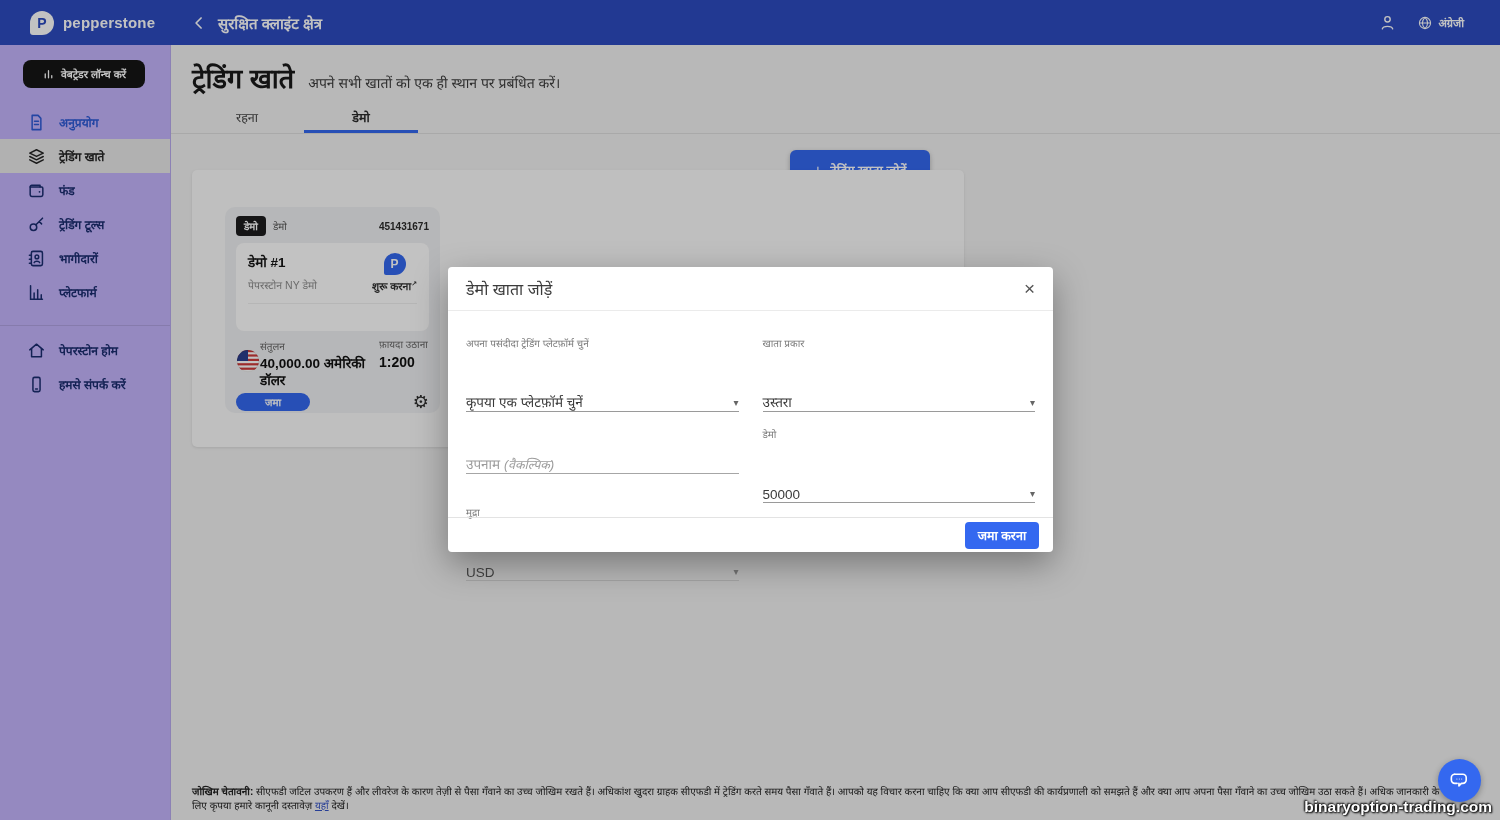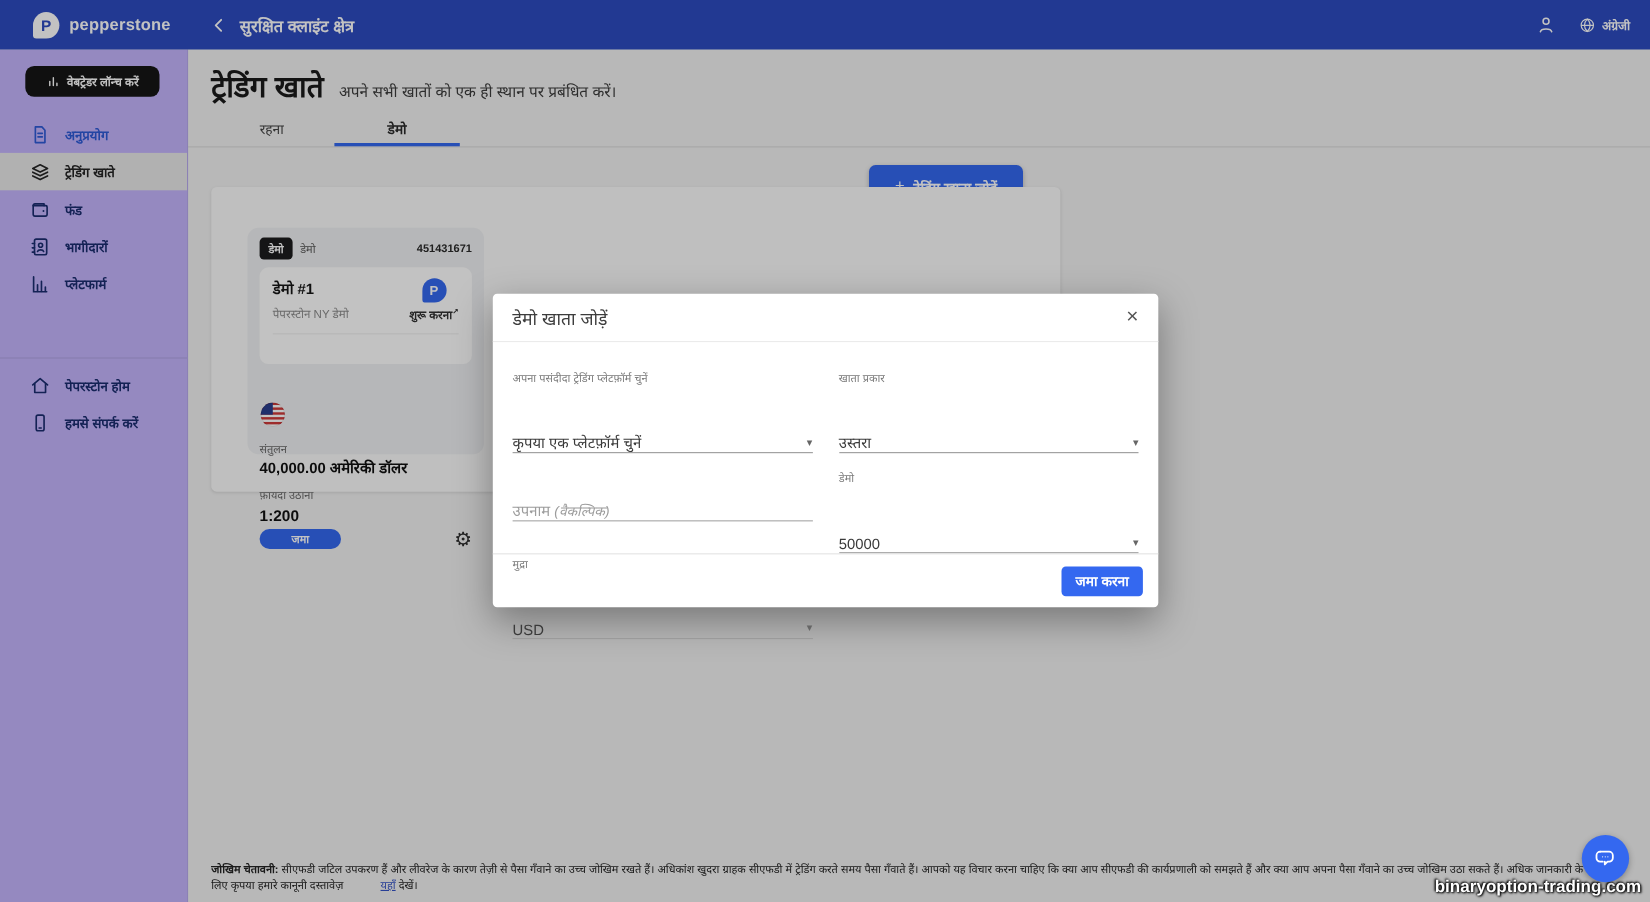--- a/index.html
+++ b/index.html
@@ -9,21 +9,21 @@
   
   .topbar{position:absolute;top:0;left:0;right:0;height:45px;background:#2d4cc0;
     display:flex;align-items:center;z-index:10;color:#fff;}
   .brand{display:flex;align-items:center;gap:9px;padding-left:30px;width:140px;}
   .logo-mark{width:24px;height:24px;background:#fff;border-radius:12px 12px 12px 3px;
     display:flex;align-items:center;justify-content:center;color:#2d4cc0;
     font-weight:800;font-size:14px;}
   .brand-name{font-size:15px;font-weight:600;letter-spacing:.2px;}
   .back-btn{margin-left:18px;width:22px;height:22px;display:flex;align-items:center;justify-content:center;cursor:pointer;}
   .topbar-title{font-size:15px;font-weight:700;margin-left:8px;}
-  .topbar-right{margin-left:auto;display:flex;align-items:center;gap:20px;padding-right:18px;}
+  .topbar-right{margin-left:auto;display:flex;align-items:center;gap:20px;padding-right:36px;}
   .lang{display:flex;align-items:center;gap:5px;font-size:11px;font-weight:600;}
   .icon-btn{display:flex;align-items:center;justify-content:center;cursor:pointer;}
 
   
   .sidebar{position:absolute;top:45px;left:0;width:170px;bottom:0;background:#c4b5fd;
     border-right:1px solid rgba(0,0,0,.06);z-index:5;}
   .launch-btn{position:absolute;top:15px;left:23px;width:122px;height:28px;background:#161616;
     border-radius:8px;color:#fff;display:flex;align-items:center;justify-content:center;gap:6px;
     font-size:10.5px;font-weight:700;cursor:pointer;}
   .nav{position:absolute;top:60px;left:0;right:0;}
@@ -64,56 +64,56 @@
   .acct-inner{margin-top:7px;background:#fff;border-radius:8px;height:88px;padding:10px 12px;box-sizing:border-box;}
   .acct-inner-top{display:flex;justify-content:space-between;}
   .acct-name{font-size:13.5px;font-weight:800;color:#161616;}
   .acct-server{font-size:10.5px;color:#8d8d8d;margin-top:7px;}
   .launch-col{display:flex;flex-direction:column;align-items:center;gap:4px;}
   .p-logo{width:22px;height:22px;background:#3468f0;border-radius:11px 11px 11px 2px;color:#fff;
     font-size:12px;font-weight:800;display:flex;align-items:center;justify-content:center;cursor:pointer;}
   .launch-label{font-size:10.5px;font-weight:700;color:#333;cursor:pointer;}
   .launch-label sup{font-size:7px;}
   .acct-inner-div{border-top:1px solid #f0f0f0;margin-top:10px;}
-  .balance-row{margin-top:24px;display:flex;gap:12px;flex-direction:column;}
+  .balance-row{margin-top:8px;display:flex;gap:0;}
   .flag{width:24px;height:24px;flex:none;margin-top:10px;}
   .bal-col{flex:1;}
   .bal-label{font-size:10px;color:#666;}
   .bal-value{font-size:13.5px;font-weight:800;color:#101010;line-height:17px;margin-top:2px;}
   .lev-col{width:50px;flex:none;}
   .lev-label{font-size:10px;color:#666;line-height:12px;}
   .lev-value{font-size:14px;font-weight:800;color:#101010;margin-top:3px;}
   .acct-bottom{margin-top:4px;display:flex;align-items:center;justify-content:space-between;}
   .deposit-btn{width:74px;height:18px;background:#3468f0;border:none;border-radius:10px;color:#fff;
     font-size:10px;font-weight:700;cursor:pointer;font-family:inherit;}
   .gear{font-size:18px;color:#2e2e2e;line-height:18px;cursor:pointer;}
 
   
   .disclaimer{position:absolute;left:22px;right:52px;bottom:8px;font-size:10px;line-height:13.5px;color:#242424;}
   .disclaimer b{font-weight:800;}
-  .legal-link{color:#3452c5;text-decoration:underline;cursor:pointer;margin-left:31px;}
+  .legal-link{color:#3452c5;text-decoration:underline;cursor:pointer;}
 
   
   .overlay{position:absolute;inset:0;background:rgba(0,0,0,.24);z-index:40;}
   .modal{position:absolute;left:448px;top:267px;width:605px;height:285px;background:#fff;z-index:50;
     border-radius:4px;box-shadow:0 12px 34px rgba(0,0,0,.35);}
   .modal-head{height:43px;display:flex;align-items:center;padding:0 18px;border-bottom:1px solid #ebebeb;}
   .modal-title{font-size:16px;color:#3c3c3c;}
   .modal-close{margin-left:auto;font-size:19px;color:#555;cursor:pointer;line-height:19px;}
   .modal-body{display:flex;gap:24px;padding:25px 18px 0;}
   .mcol{width:274px;}
   .field{margin-bottom:0;}
   .f-label{font-size:10px;color:#7a7a7a;margin-bottom:1px;}
   .f-row{display:flex;align-items:flex-end;justify-content:space-between;height:21px;
     border-bottom:1px solid #9a9a9a;cursor:pointer;margin-top:40px;}
   .f-value{font-size:13.5px;color:#3a3a3a;}
   .f-placeholder{font-size:13.5px;color:#9c9c9c;}
   .f-placeholder i{font-size:12.5px;}
   .f-arrow{font-size:10px;color:#666;padding-bottom:3px;}
-  .modal-foot{position:absolute;left:0;right:0;bottom:0;height:49px;border-top:1px solid #e3e3e3;
+  .modal-foot{position:absolute;left:0;right:0;bottom:0;height:35px;border-top:1px solid #e3e3e3;
     display:flex;align-items:center;justify-content:flex-end;padding-right:14px;box-sizing:border-box;}
   .submit-btn{min-width:74px;height:27px;background:#3468f0;border:none;border-radius:4px;color:#fff;
     font-size:12.5px;font-weight:700;cursor:pointer;padding:0 12px;font-family:inherit;}
 
   
   .chat-fab{position:absolute;left:1438px;top:759px;width:43px;height:43px;border-radius:50%;
     background:#3468f0;z-index:60;display:flex;align-items:center;justify-content:center;cursor:pointer;
     box-shadow:0 2px 6px rgba(0,0,0,.3);}
   .watermark{position:absolute;right:8px;bottom:4px;z-index:55;font-size:15.5px;font-weight:800;color:#fff;
     text-shadow:0 0 2px #000,1px 1px 2px #000,-1px -1px 2px #000;}
@@ -176,20 +176,27 @@
           </svg>
         <span>ट्रेडिंग खाते</span>
       </div>
       <div class="nav-item">
         <svg viewBox="0 0 24 24" fill="none" stroke="currentColor" stroke-width="1.9" stroke-linecap="round" stroke-linejoin="round">
             <path d="M4 7.5h14.5a1.5 1.5 0 011.5 1.5v8.5a2 2 0 01-2 2H6a2 2 0 01-2-2z"></path>
             <path d="M4 7.5a2 2 0 012-2h10.5v2"></path>
             <circle cx="15.8" cy="13.7" r="1.1" fill="currentColor" stroke="none"></circle>
           </svg>
         <span>फंड</span>
+      </div>
+      <div class="nav-item">
+        <svg viewBox="0 0 24 24" fill="none" stroke="currentColor" stroke-width="1.9" stroke-linecap="round" stroke-linejoin="round">
+            <circle cx="8.2" cy="15.4" r="4.1"></circle>
+            <path d="M11.3 12.3L19.6 4M15.4 8.2l3 3"></path>
+          </svg>
+        <span>ट्रेडिंग टूल्स</span>
       </div>
       <div class="nav-item">
         <svg viewBox="0 0 24 24" fill="none" stroke="currentColor" stroke-width="1.9" stroke-linecap="round" stroke-linejoin="round">
             <rect x="5.5" y="3" width="14" height="18" rx="2"></rect>
             <circle cx="12.5" cy="10" r="2.3"></circle>
             <path d="M9 17.2c.8-2.4 6.2-2.4 7 0"></path>
             <path d="M3 8h2.5M3 13h2.5M3 18h2.5"></path>
           </svg>
         <span>भागीदारों</span>
       </div>

